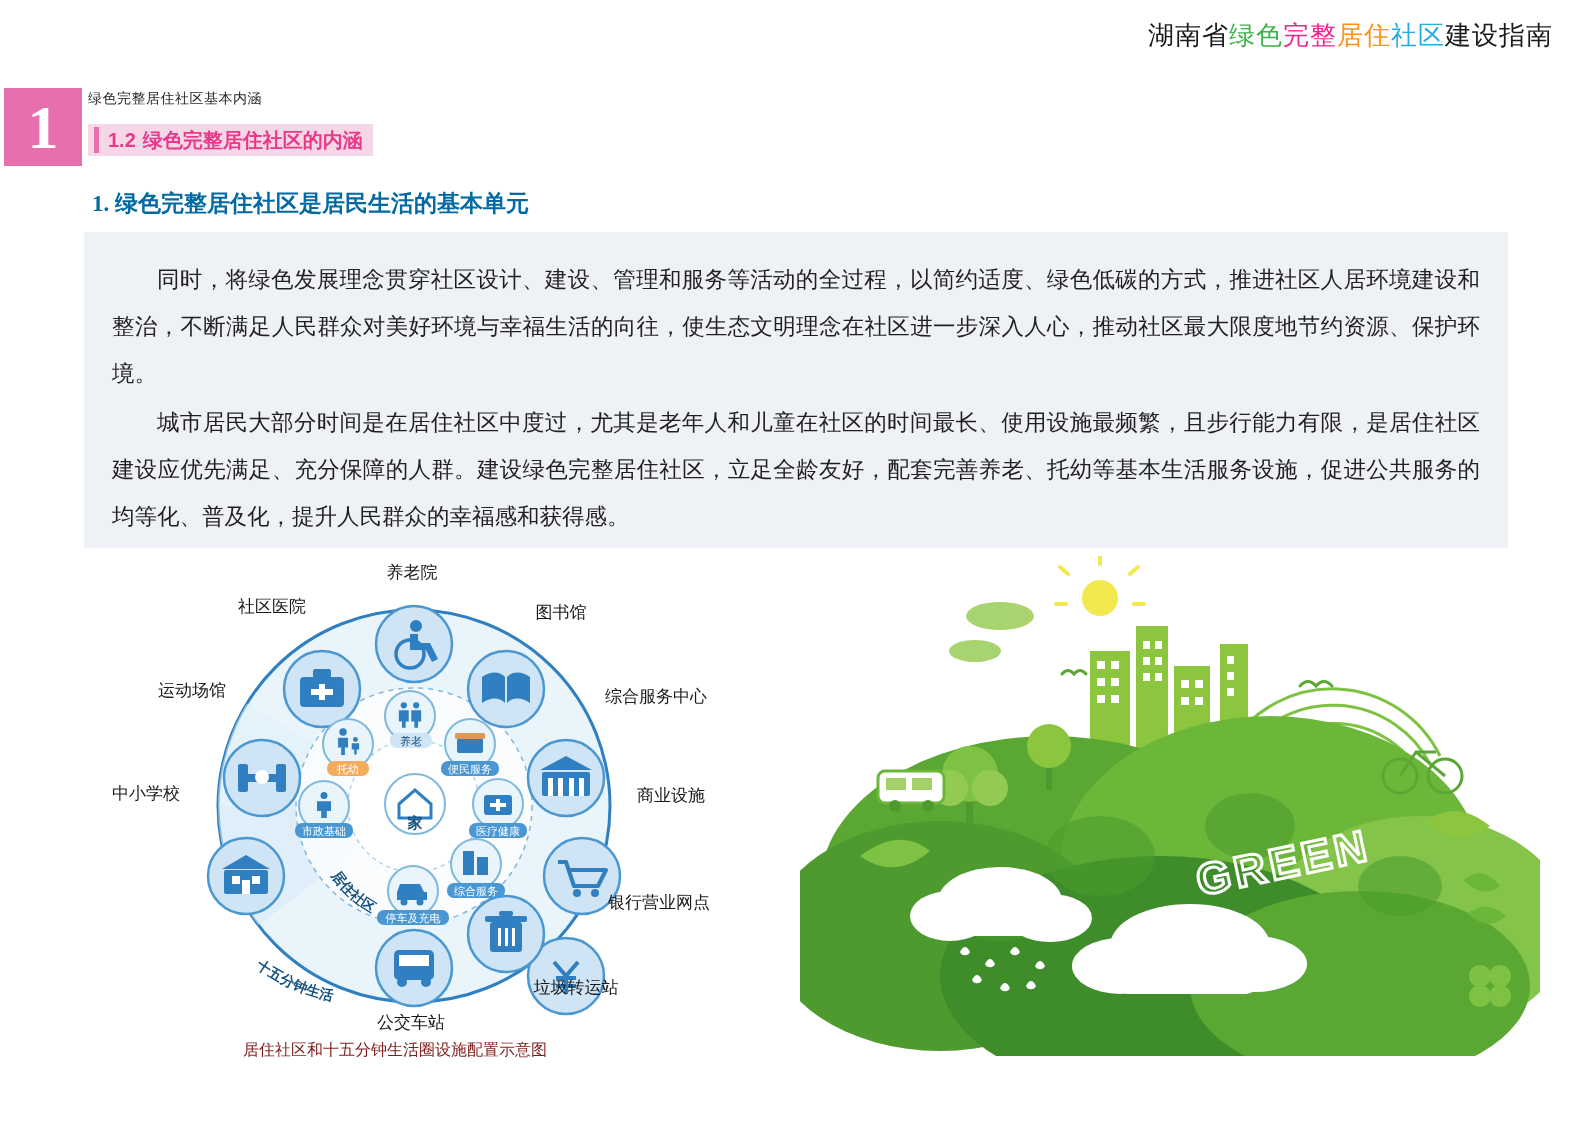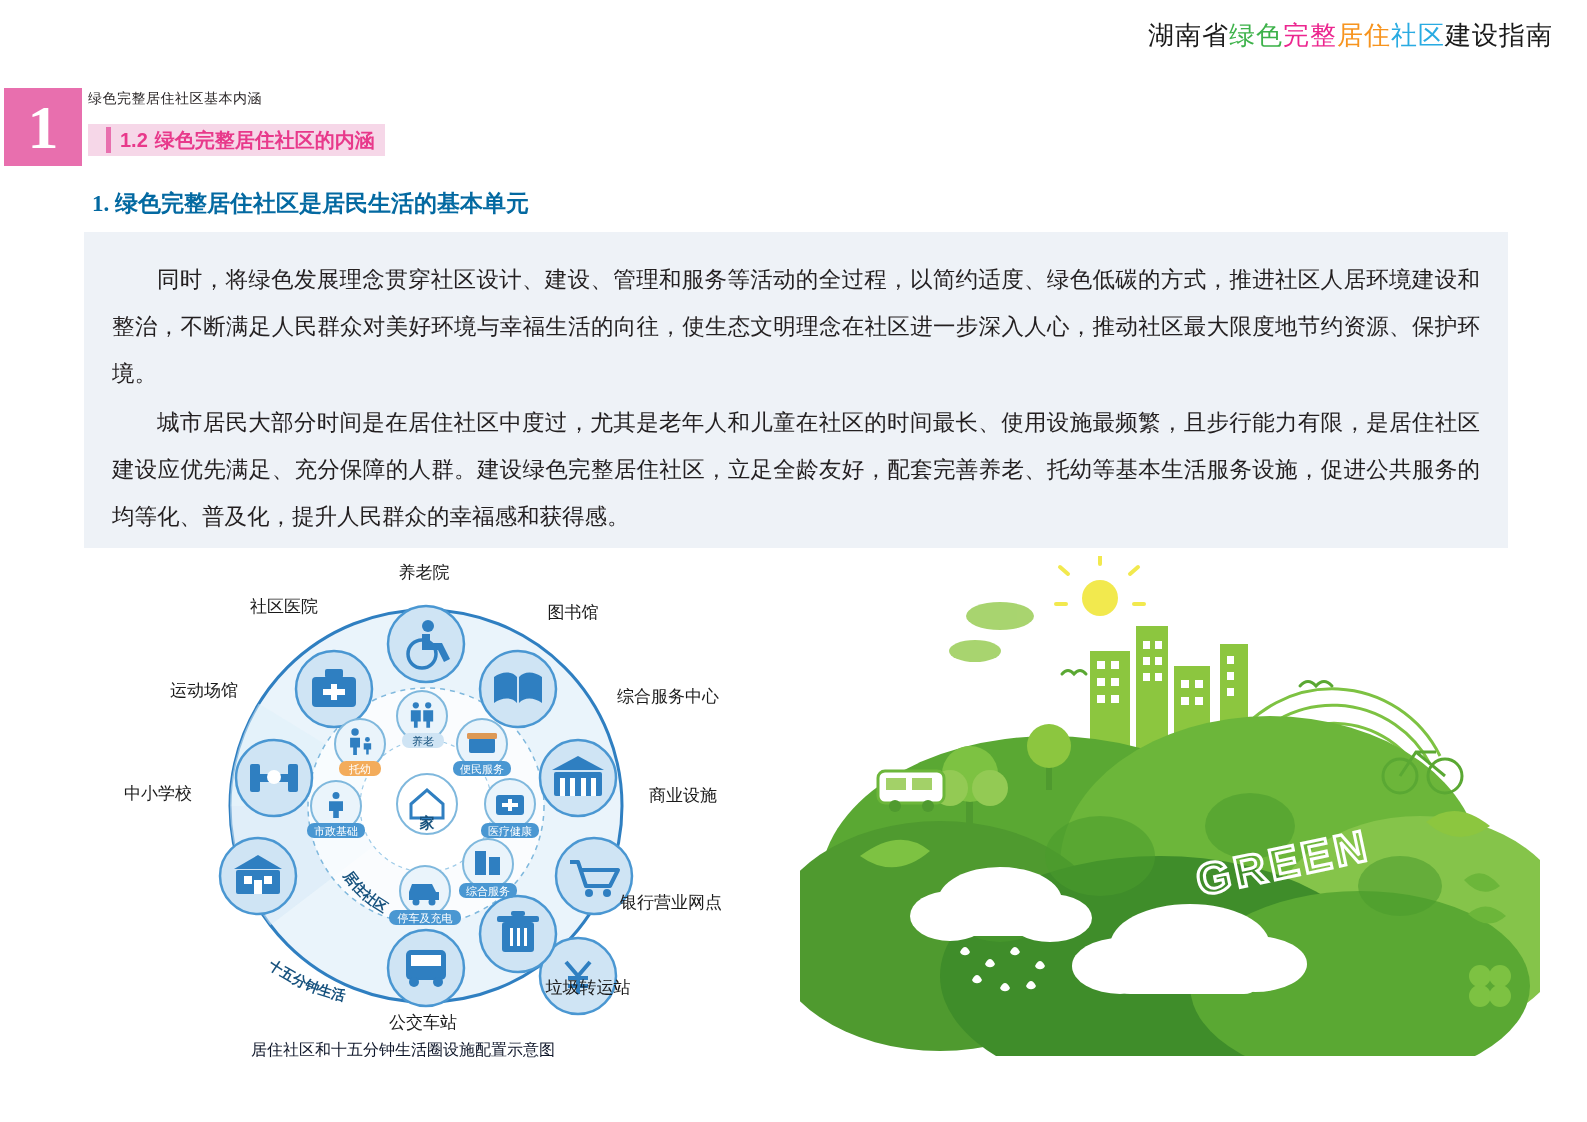--- a/index.html
+++ b/index.html
@@ -51,21 +51,21 @@
     font-weight: normal;
     color: #231f20;
     letter-spacing: 0.5px;
   }
   .section-bar {
     position: absolute;
     left: 88px;
     top: 124px;
     height: 32px;
     background: #f6d7e8;
-    padding: 0 10px 0 18px;
+    padding: 0 10px 0 6px;
     display: flex;
     align-items: center;
   }
   .section-bar .accent {
     width: 5px;
     height: 26px;
     background: #e86fae;
     margin-right: 9px;
   }
   .section-bar .sec-num {
@@ -108,33 +108,33 @@
     line-height: 47px;
     text-align: justify;
     text-indent: 2em;
     color: #231f20;
     font-family: "Liberation Sans", sans-serif;
   }
 
   
   .figure-left {
     position: absolute;
-    left: 16px;
+    left: 4px;
     top: 556px;
     width: 790px;
     height: 520px;
   }
   .figure-caption {
     position: absolute;
-    left: 8px;
+    left: 0;
     top: 1040px;
     width: 790px;
     text-align: center;
     font-size: 16px;
-    color: #0f172a;
+    color: #7f1d1d;
   }
   .figure-right {
     position: absolute;
     left: 800px;
     top: 556px;
     width: 740px;
     height: 500px;
   }
 
   svg { display: block; }

